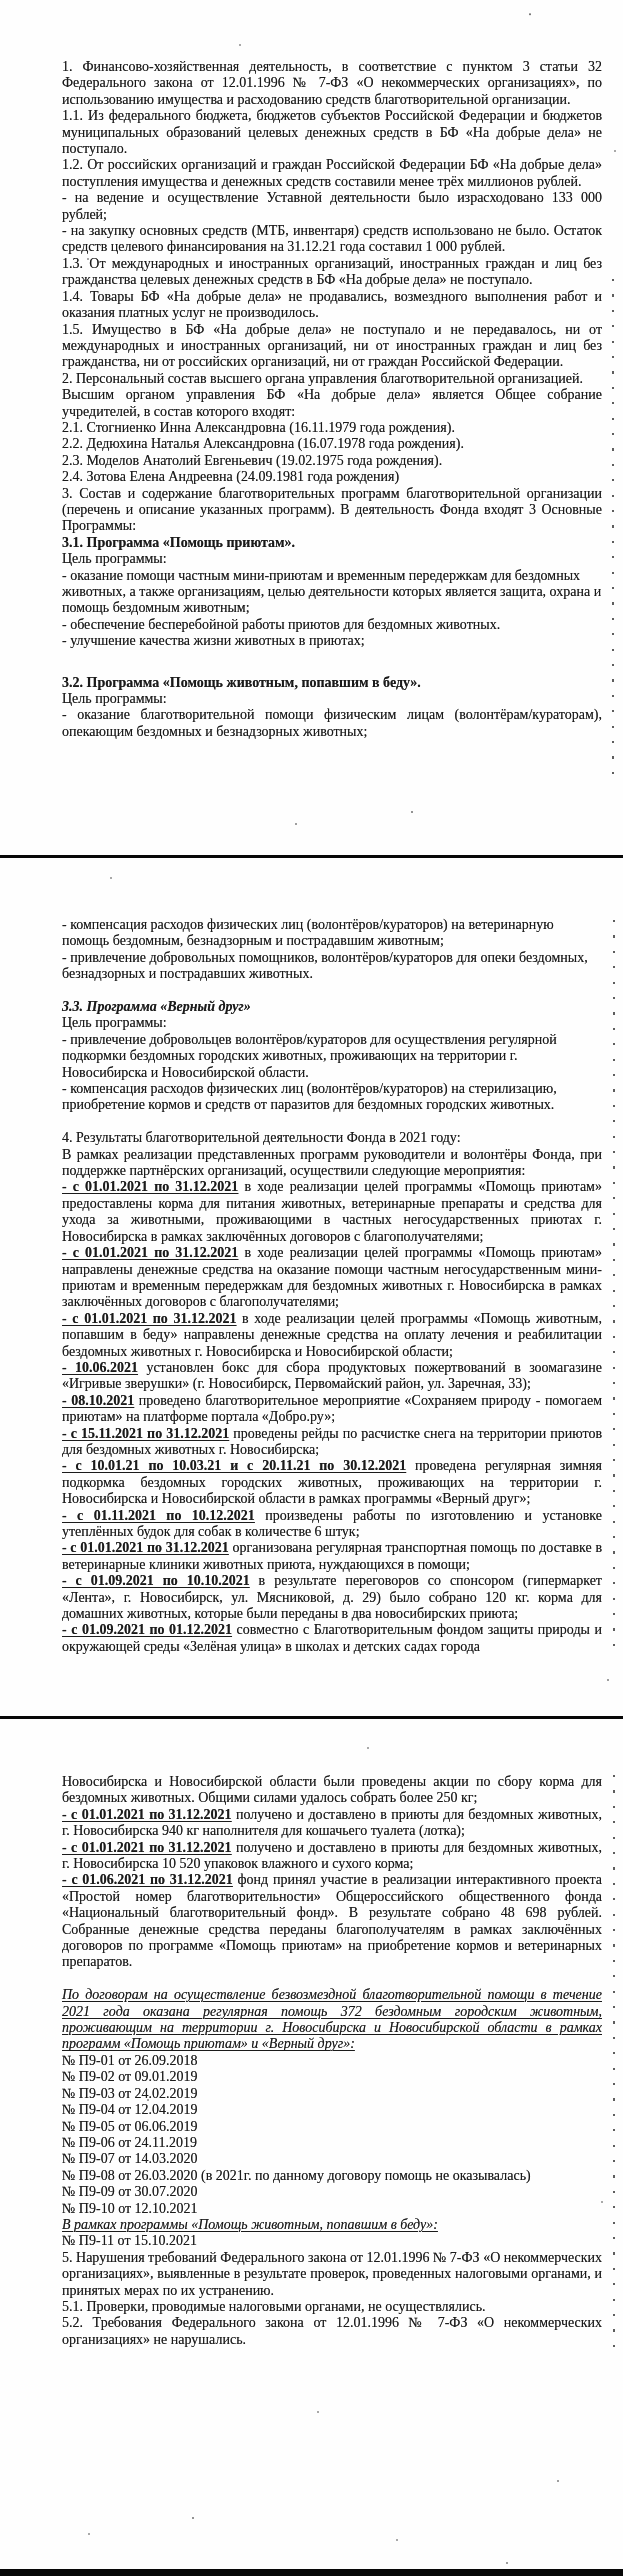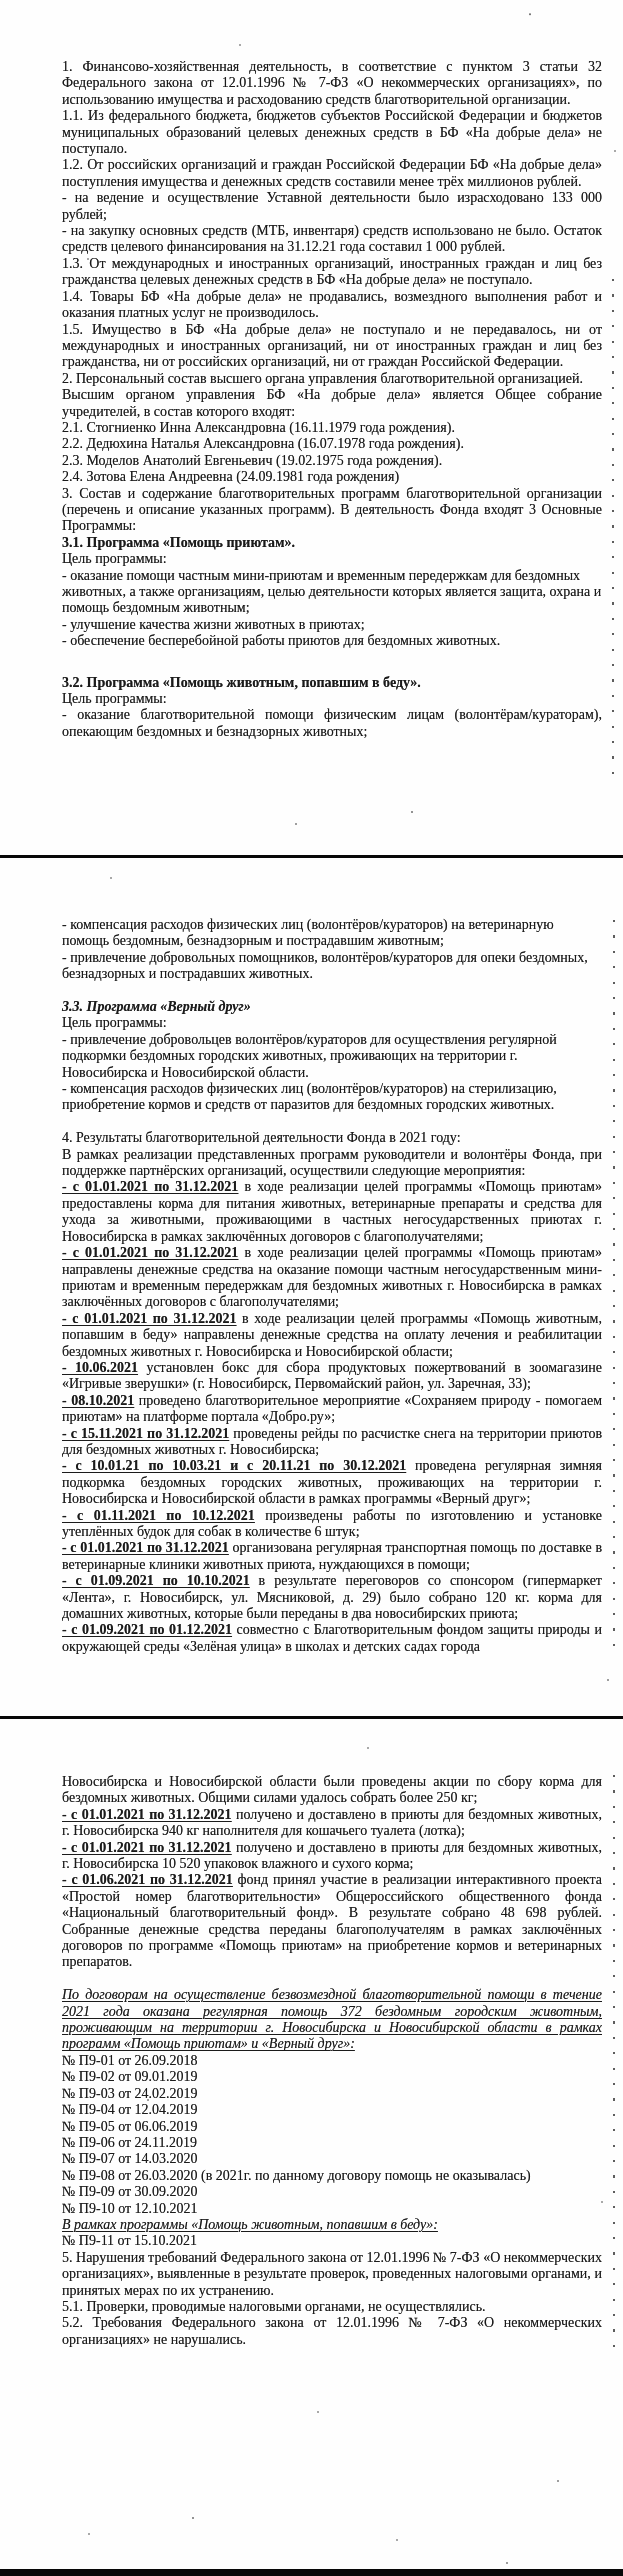--- a/index.html
+++ b/index.html
@@ -71,22 +71,22 @@
       <p class="para justify"><span>2. Персональный состав высшего органа управления благотворительной организацией.</span></p>
       <p class="para justify"><span>Высшим органом управления БФ «На добрые дела» является Общее собрание учредителей, в состав которого входят:</span></p>
       <p class="para left"><span>2.1. Стогниенко Инна Александровна (16.11.1979 года рождения).</span></p>
       <p class="para left"><span>2.2. Дедюхина Наталья Александровна (16.07.1978 года рождения).</span></p>
       <p class="para left"><span>2.3. Моделов Анатолий Евгеньевич (19.02.1975 года рождения).</span></p>
       <p class="para left"><span>2.4. Зотова Елена Андреевна (24.09.1981 года рождения)</span></p>
       <p class="para justify"><span>3. Состав и содержание благотворительных программ благотворительной организации (перечень и описание указанных программ). В деятельность Фонда входят 3 Основные Программы:</span></p>
       <p class="para left"><span class="bold">3.1. Программа «Помощь приютам».</span></p>
       <p class="para left"><span>Цель программы:</span></p>
       <p class="para left"><span>- оказание помощи частным мини-приютам и временным передержкам для бездомных животных, а также организациям, целью деятельности которых является защита, охрана и помощь бездомным животным;</span></p>
+      <p class="para left"><span>- обеспечение бесперебойной работы приютов для бездомных животных.</span></p>
       <p class="para left"><span>- улучшение качества жизни животных в приютах;</span></p>
-      <p class="para left"><span>- обеспечение бесперебойной работы приютов для бездомных животных.</span></p>
       <p class="para left" style="margin-top: 25px;"><span class="bold">3.2. Программа «Помощь животным, попавшим в беду».</span></p>
       <p class="para left"><span>Цель программы:</span></p>
       <p class="para justify"><span>- оказание благотворительной помощи физическим лицам (волонтёрам/кураторам), опекающим бездомных и безнадзорных животных;</span></p>
     </div>
 
   <div class="separator" style="top:855px;"></div>
 
   <div class="page-content" style="top:917px;">
       <p class="para left"><span>- компенсация расходов физических лиц (волонтёров/кураторов) на ветеринарную помощь бездомным, безнадзорным и пострадавшим животным;</span></p>
       <p class="para left"><span>- привлечение добровольных помощников, волонтёров/кураторов для опеки бездомных, безнадзорных и пострадавших животных.</span></p>
@@ -118,21 +118,21 @@
       <p class="para justify"><span class="bold und">- с 01.06.2021 по 31.12.2021</span><span> фонд принял участие в реализации интерактивного проекта «Простой номер благотворительности» Общероссийского общественного фонда «Национальный благотворительный фонд». В результате собрано 48 698 рублей. Собранные денежные средства переданы благополучателям в рамках заключённых договоров по программе «Помощь приютам» на приобретение кормов и ветеринарных препаратов.</span></p>
       <p class="para justify" style="margin-top: 16.4px;"><span class="und ital">По договорам на осуществление безвозмездной благотворительной помощи в течение 2021 года оказана регулярная помощь 372 бездомным городским животным, проживающим на территории г. Новосибирска и Новосибирской области в рамках программ «Помощь приютам» и «Верный друг»:</span></p>
       <p class="para left"><span>№ П9-01 от 26.09.2018</span></p>
       <p class="para left"><span>№ П9-02 от 09.01.2019</span></p>
       <p class="para left"><span>№ П9-03 от 24.02.2019</span></p>
       <p class="para left"><span>№ П9-04 от 12.04.2019</span></p>
       <p class="para left"><span>№ П9-05 от 06.06.2019</span></p>
       <p class="para left"><span>№ П9-06 от 24.11.2019</span></p>
       <p class="para left"><span>№ П9-07 от 14.03.2020</span></p>
       <p class="para left"><span>№ П9-08 от 26.03.2020 (в 2021г. по данному договору помощь не оказывалась)</span></p>
-      <p class="para left"><span>№ П9-09 от 30.09.2020</span></p>
+      <p class="para left"><span>№ П9-09 от 30.07.2020</span></p>
       <p class="para left"><span>№ П9-10 от 12.10.2021</span></p>
       <p class="para left"><span class="und ital">В рамках программы «Помощь животным, попавшим в беду»:</span></p>
       <p class="para left"><span>№ П9-11 от 15.10.2021</span></p>
       <p class="para justify" style=""><span>5. Нарушения требований Федерального закона от 12.01.1996 № 7-ФЗ «О некоммерческих организациях», выявленные в результате проверок, проведенных налоговыми органами, и принятых мерах по их устранению.</span></p>
       <p class="para left"><span>5.1. Проверки, проводимые налоговыми органами, не осуществлялись.</span></p>
       <p class="para justify"><span>5.2. Требования Федерального закона от 12.01.1996 № 7-ФЗ «О некоммерческих организациях» не нарушались.</span></p>
     </div>
 
   <div class="bottom-bar" style="top:2569px;height:6.6px;"></div>
 

